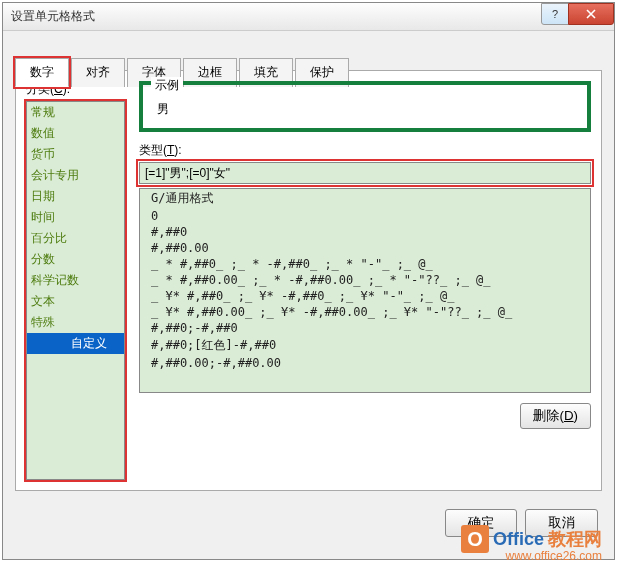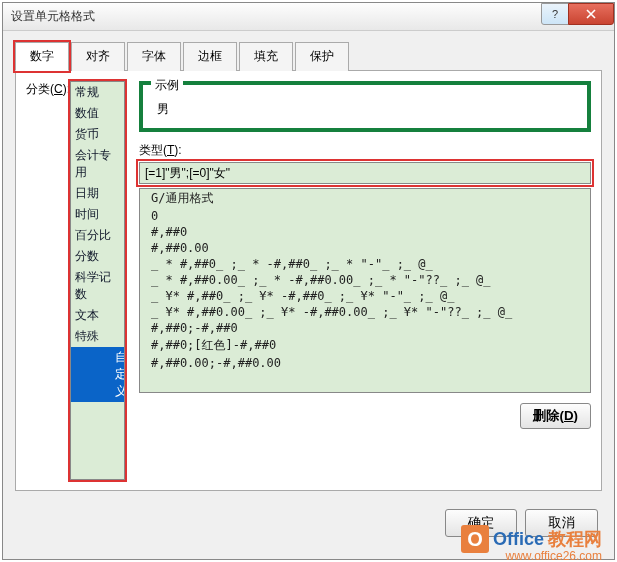--- a/index.html
+++ b/index.html
@@ -6,41 +6,41 @@
     body { font-family: "Microsoft YaHei", SimSun, Arial, sans-serif; font-size: 12px; background: #fff; width: 617px; height: 562px; position: relative; }
     .window { width: 613px; height: 558px; border: 1px solid #888; position: relative; background: #f0f0f0; margin: 2px; }
     .titlebar { height: 28px; background: linear-gradient(#fdfdfd, #e8e8e8); display: flex; align-items: center; padding-left: 8px; border-bottom: 1px solid #ccc; position: relative; }
     .titlebar-text { color: #333; font-size: 12px; }
     .titlebar-buttons { position: absolute; right: 0; top: 0; display: flex; }
     .tb-btn { width: 28px; height: 22px; display: flex; align-items: center; justify-content: center; border: 1px solid #999; margin-left: -1px; font-size: 11px; }
     .tb-help { background: linear-gradient(#eaf3fb, #cde5f7); color: #333; border-bottom-left-radius: 3px; }
     .tb-close { width: 46px; background: linear-gradient(#e76f5e, #c94431); color: #fff; border-bottom-right-radius: 3px; border-color: #a03020; }
     .content { padding: 10px 12px; }
     .tabstrip { display: flex; border-bottom: 1px solid #aaa; }
-    .tab { padding: 5px 14px; border: 1px solid #aaa; border-bottom: none; background: #f4f4f4; margin-right: 2px; cursor: pointer; position: relative; top: 1px; }
+    .tab { padding: 5px 14px; border: 1px solid #aaa; border-bottom: none; background: #f4f4f4; margin-right: 2px; cursor: pointer; position: relative; top: 17px; }
     .tab.active { background: #fff; border-bottom: 1px solid #fff; }
     .tab.highlighted { outline: 2px solid #d33; outline-offset: 0px; }
     .tab-body { background: #fff; border: 1px solid #aaa; border-top: none; padding: 10px; height: 420px; display: flex; gap: 14px; }
-    .left-col { width: 99px; display: flex; }
+    .left-col { width: 99px; display: flex; flex-direction: column; }
     .label { margin-bottom: 3px; }
     .category-list { flex: 1; border: 1px solid #888; background: #dbecd6; overflow-y: auto; }
     .category-list.highlighted-parent { outline: 2px solid #d33; outline-offset: 0px; }
-    .cat-item { padding: 2px 4px; cursor: pointer; color: #0f172a; }
+    .cat-item { padding: 2px 4px; cursor: pointer; color: #4d7c0f; }
     .cat-item.selected { background: #0a64c8; color: #fff; padding-left: 44px; }
     .right-col { flex: 1; display: flex; flex-direction: column; }
     .sample-box { border: 4px solid #15803d; padding: 16px 10px 10px; position: relative; margin-bottom: 10px; }
     .sample-label { position: absolute; top: -8px; left: 8px; background: #fff; padding: 0 4px; }
     .sample-value { padding-left: 4px; }
     .type-label { margin-bottom: 3px; }
     .type-input { width: 100%; border: 1px solid #888; background: #dbecd6; padding: 3px 5px; font-size: 12px; font-family: inherit; }
     .type-input.highlighted { outline: 2px solid #d33; outline-offset: 1px; }
     .type-list-wrap { border: 1px solid #888; background: #dbecd6; margin-top: 4px; overflow-y: scroll; height: 205px; }
     .type-item { padding: 1px 11px; color: #222; font-family: Consolas, monospace; font-size: 12px; white-space: nowrap; cursor: pointer; }
     .delete-row { display: flex; justify-content: flex-end; margin-top: 10px; }
-    .delete-btn { padding: 3px 12px; border: 1px solid #888; background: linear-gradient(#fdfdfd,#e4e4e4); border-radius: 3px; cursor: pointer; font-weight: bold; }
+    .delete-btn { padding: 3px 12px; border: 1px solid #888; background: linear-gradient(#fdfdfd,#e4e4e4); border-radius: 3px; cursor: pointer; }
     .hint { padding: 10px 2px 0; color: #222; }
     .bottom-buttons { position: absolute; right: 16px; bottom: 22px; display: flex; gap: 8px; }
     .dlg-btn { padding: 4px 22px; border: 1px solid #888; background: linear-gradient(#fdfdfd,#e4e4e4); border-radius: 3px; cursor: pointer; }
     .watermark { position: absolute; right: 12px; bottom: 6px; font-weight: bold; font-size: 18px; display: flex; align-items: center; gap: 4px; pointer-events: none; }
     .watermark .o-icon { width: 28px; height: 28px; background: #e9803e; color: #fff; display: flex; align-items: center; justify-content: center; font-size: 20px; font-weight: bold; border-radius: 3px; }
     .watermark .label1 { color: #2a6bb5; }
     .watermark .label2 { color: #e9803e; }
     .watermark .url { color: #e9803e; font-size: 12px; font-weight: normal; position: absolute; right: 0; bottom: -10px; }
     .underline { text-decoration: underline; }
   </style>

